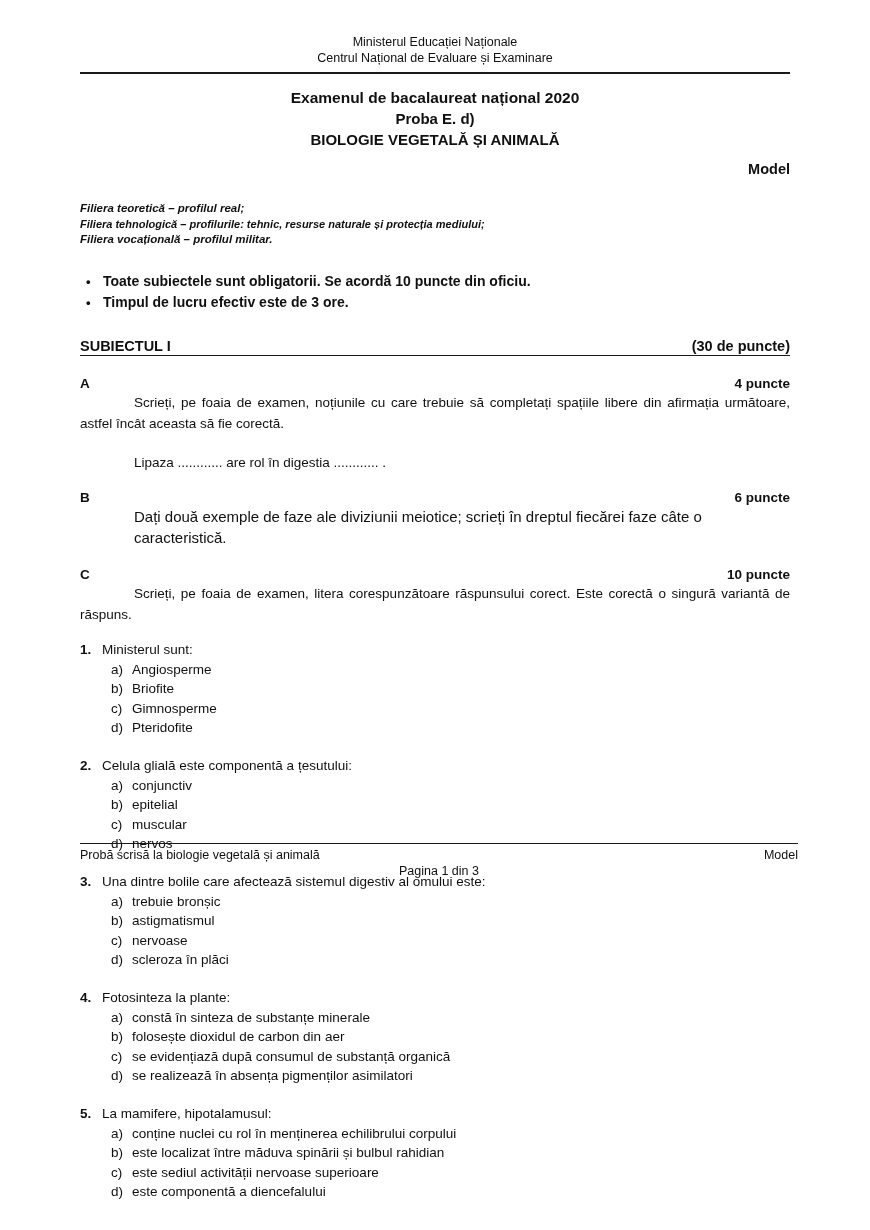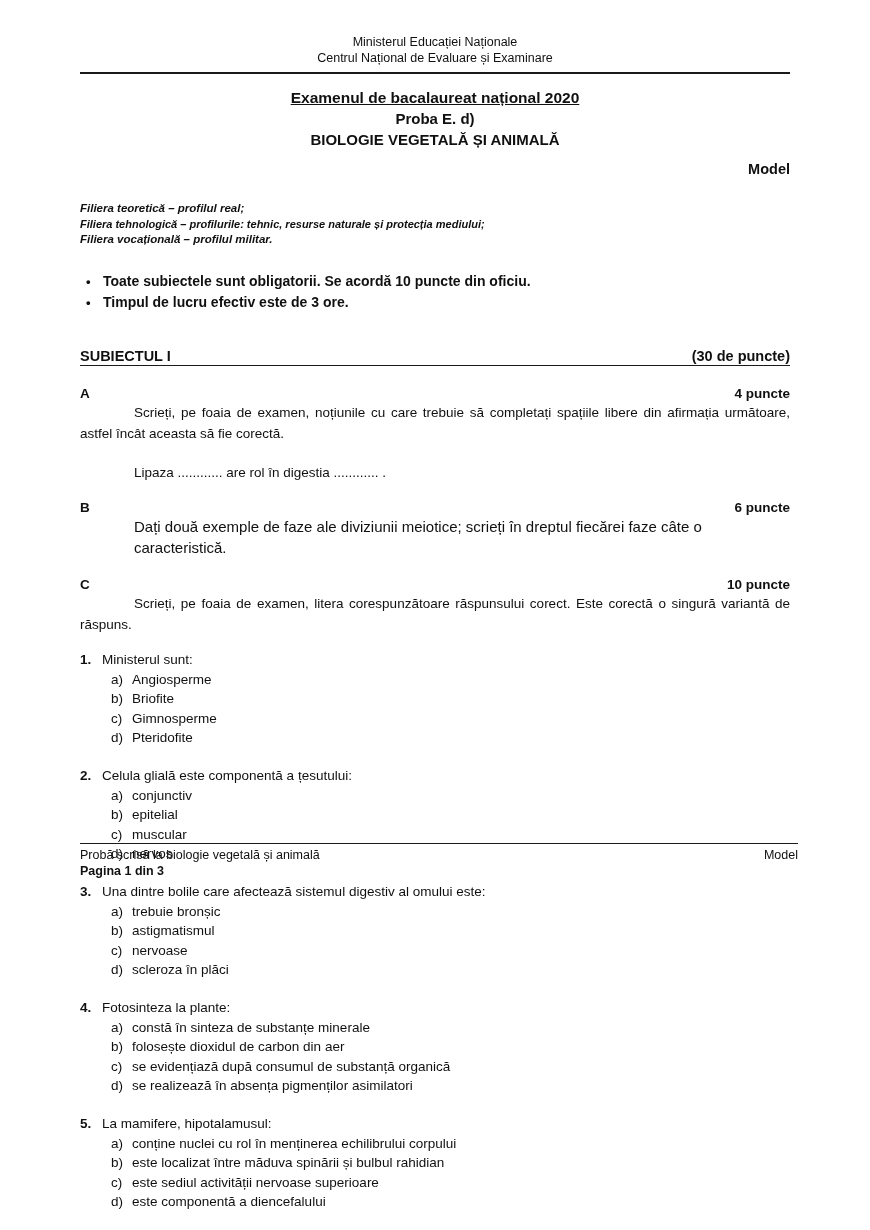--- a/index.html
+++ b/index.html
@@ -41,21 +41,21 @@
     height: 0;
   }
 
   .exam-title {
     text-align: center;
     font-weight: bold;
     font-size: 15px;
     line-height: 21px;
     margin-top: 13px;
   }
-  .exam-title .t1 { font-size: 15.5px; text-decoration: underline; }
+  .exam-title .t1 { font-size: 15.5px; }
   .exam-title .t2 { font-size: 15px; }
   .exam-title .t3 { font-size: 15px; }
 
   .model-top {
     text-align: right;
     font-weight: bold;
     font-size: 14.5px;
     margin-top: 11px;
   }
 
@@ -84,21 +84,21 @@
     width: 23px;
     flex: 0 0 23px;
     text-align: left;
     padding-left: 6px;
     box-sizing: border-box;
     font-size: 13px;
   }
 
   
   .subiect-head {
-    margin-top: 35px;
+    margin-top: 25px;
     display: flex;
     justify-content: space-between;
     align-items: baseline;
     font-weight: bold;
     font-size: 14.5px;
     border-bottom: 1.6px solid #1a1a1a;
     padding-bottom: 1px;
   }
 
   
@@ -177,23 +177,23 @@
     height: 0;
   }
   .footer-row {
     display: flex;
     justify-content: space-between;
     align-items: baseline;
     font-size: 12.5px;
     padding-top: 4px;
   }
   .footer-page {
+    text-align: center;
     font-size: 12.5px;
     padding-top: 2px;
-    font-weight: bold;
   }
 </style>
 </head>
 <body>
 
 <div class="page">
 
   <div class="header-org">
     <div>Ministerul Educației Naționale</div>
     <div>Centrul Național de Evaluare și Examinare</div>

